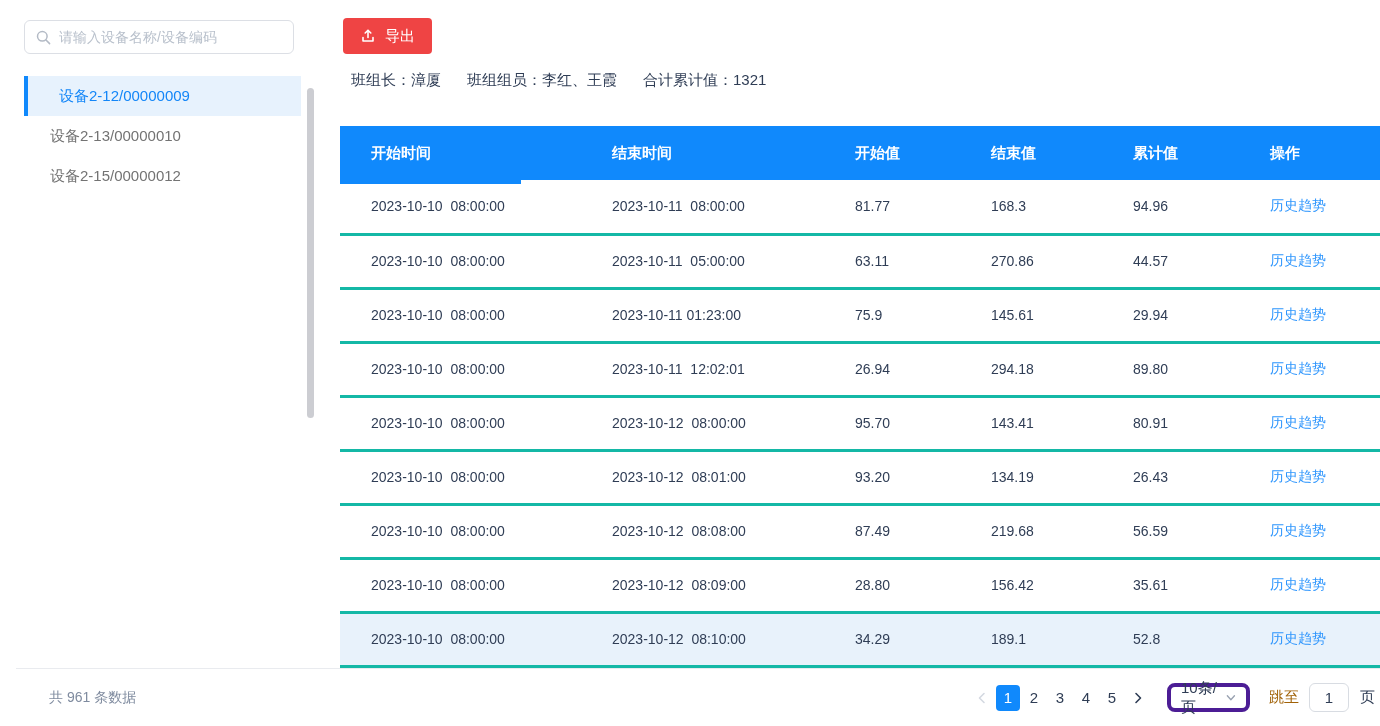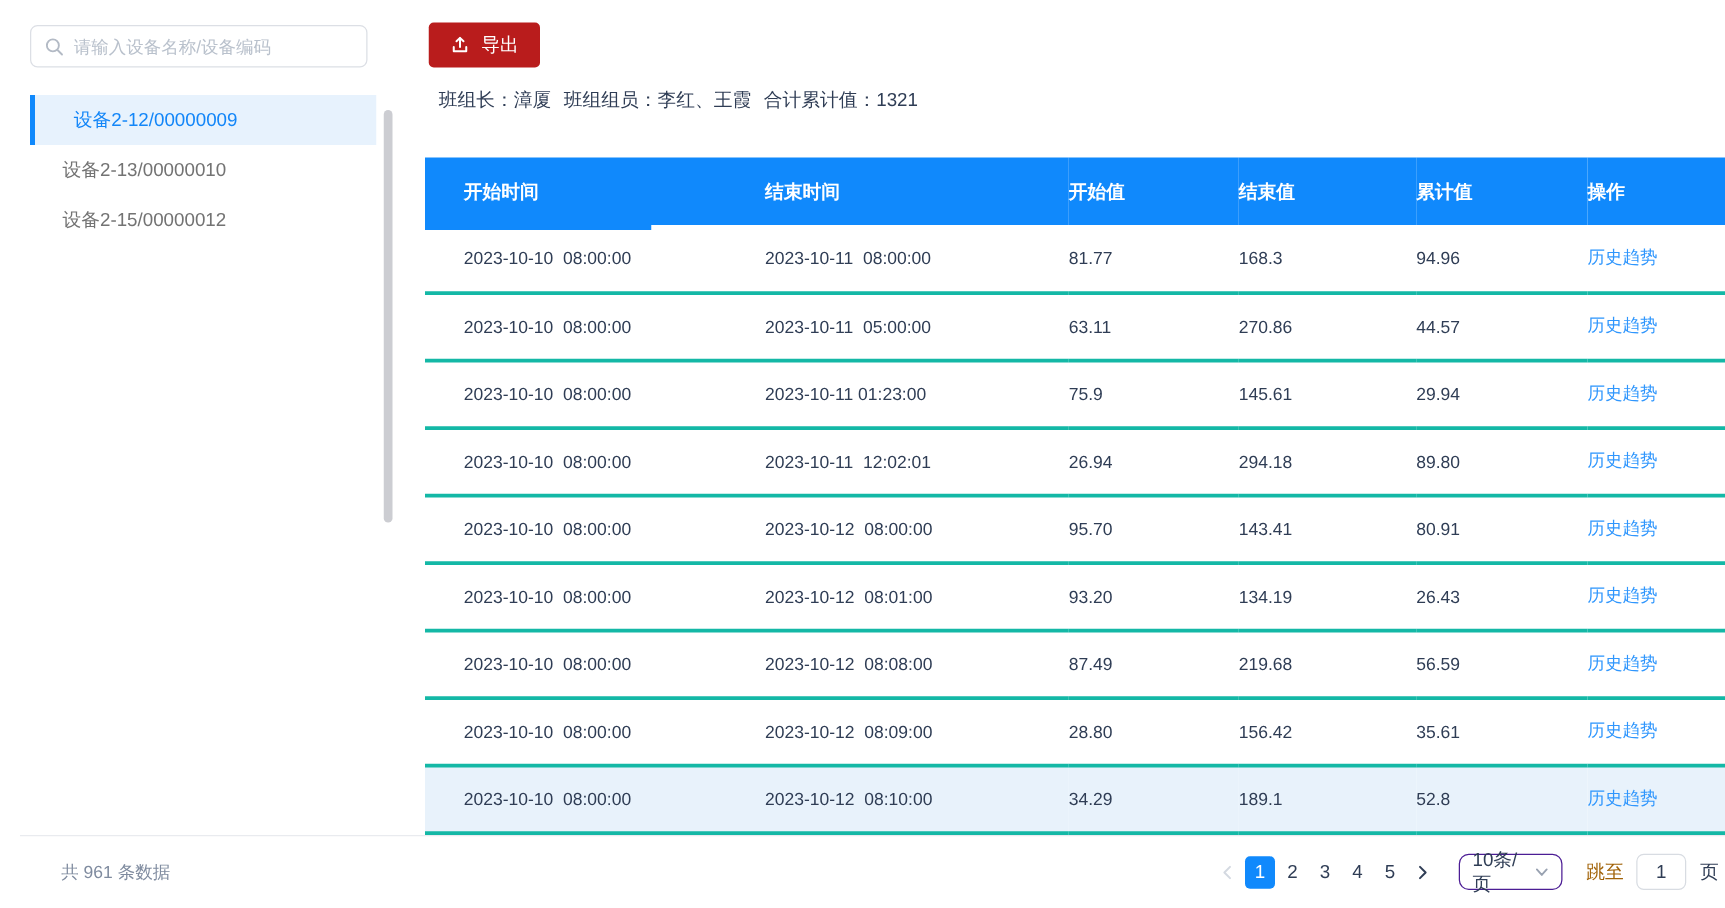--- a/index.html
+++ b/index.html
@@ -19,25 +19,25 @@
   .device-list { position:absolute; left:24px; top:76px; width:277px; }
   .device-item { height:40px; display:flex; align-items:center; padding-left:22px;
     border-left:4px solid transparent; font-size:15px; color:#737373; cursor:pointer; }
   .device-item.selected { background:#e7f2fd; border-left-color:#1089fc; color:#1386f8;padding-left:31px; }
 
   .sidebar-scrollbar { position:absolute; left:307px; top:88px; width:7px; height:330px;
     border-radius:4px; background:#cccdd2; }
 
   
   .export-btn { position:absolute; left:343px; top:18px; height:36px; padding:0 17px;
-    background:#b91c1c; color:#fff; border:none; border-radius:4px; font-size:15px;
+    background:#ef4444; color:#fff; border:none; border-radius:4px; font-size:15px;
     display:flex; align-items:center; gap:9px; cursor:pointer; font-family:inherit; }
 
   .info-line { position:absolute; left:351px; top:71px; font-size:15px; color:#2f3d55;
-    display:flex; gap:10px; white-space:pre; }
+    display:flex; gap:26px; white-space:pre; }
 
   
   .table-wrap { position:absolute; left:340px; top:105px; width:1040px;margin-top:21px; }
   table { width:100%; border-collapse:collapse; table-layout:fixed; }
   thead th { background:#1089fc; color:#fff; font-weight:600; font-size:15px;
     height:54px; text-align:left; padding:0; }
   thead th:first-child { padding-left:31px; }
   tbody td { height:54px; border-bottom:3px solid #14b8a6; font-size:14px;
     color:#2f3d55; padding:0; background:#fff; }
   tbody td:first-child { padding-left:31px; }
@@ -52,21 +52,21 @@
     border-top:1px solid #e9ebef; background:#fff;margin-left:16px; }
   .total-text { position:absolute; left:33px; top:50%; transform:translateY(-50%);
     font-size:14px; color:#7f8b9f; }
   .pagination { position:absolute; right:21px; top:0; height:100%;
     display:flex; align-items:center; }
   .pg-btn { width:24px; height:26px; display:flex; align-items:center; justify-content:center;
     cursor:pointer; margin:0 1px; }
   .pg-num { width:24px; height:26px; display:flex; align-items:center; justify-content:center;
     font-size:15px; color:#2f3d55; border-radius:4px; cursor:pointer; margin:0 1px; }
   .pg-num.active { background:#1089fc; color:#fff; }
-  .page-size-select { width:83px; height:29px; border:1px solid #4c1d95; border-radius:8px;
+  .page-size-select { width:83px; height:29px; border:4px solid #4c1d95; border-radius:8px;
     display:flex; align-items:center; justify-content:flex-end; padding:0 10px;
     font-size:15px; color:#2f3d55; margin-left:16px; cursor:pointer; background:#fff; }
   .jump-label { font-size:15px; color:#a16207; margin-left:19px; }
   .jump-input { width:40px; height:29px; border:1px solid #d8dce2; border-radius:6px;
     font-size:15px; color:#2f3d55; text-align:center; margin-left:10px; outline:none;
     font-family:inherit; }
   .page-unit { font-size:15px; color:#2f3d55; margin-left:11px; }
 </style>
 </head>
 <body>

